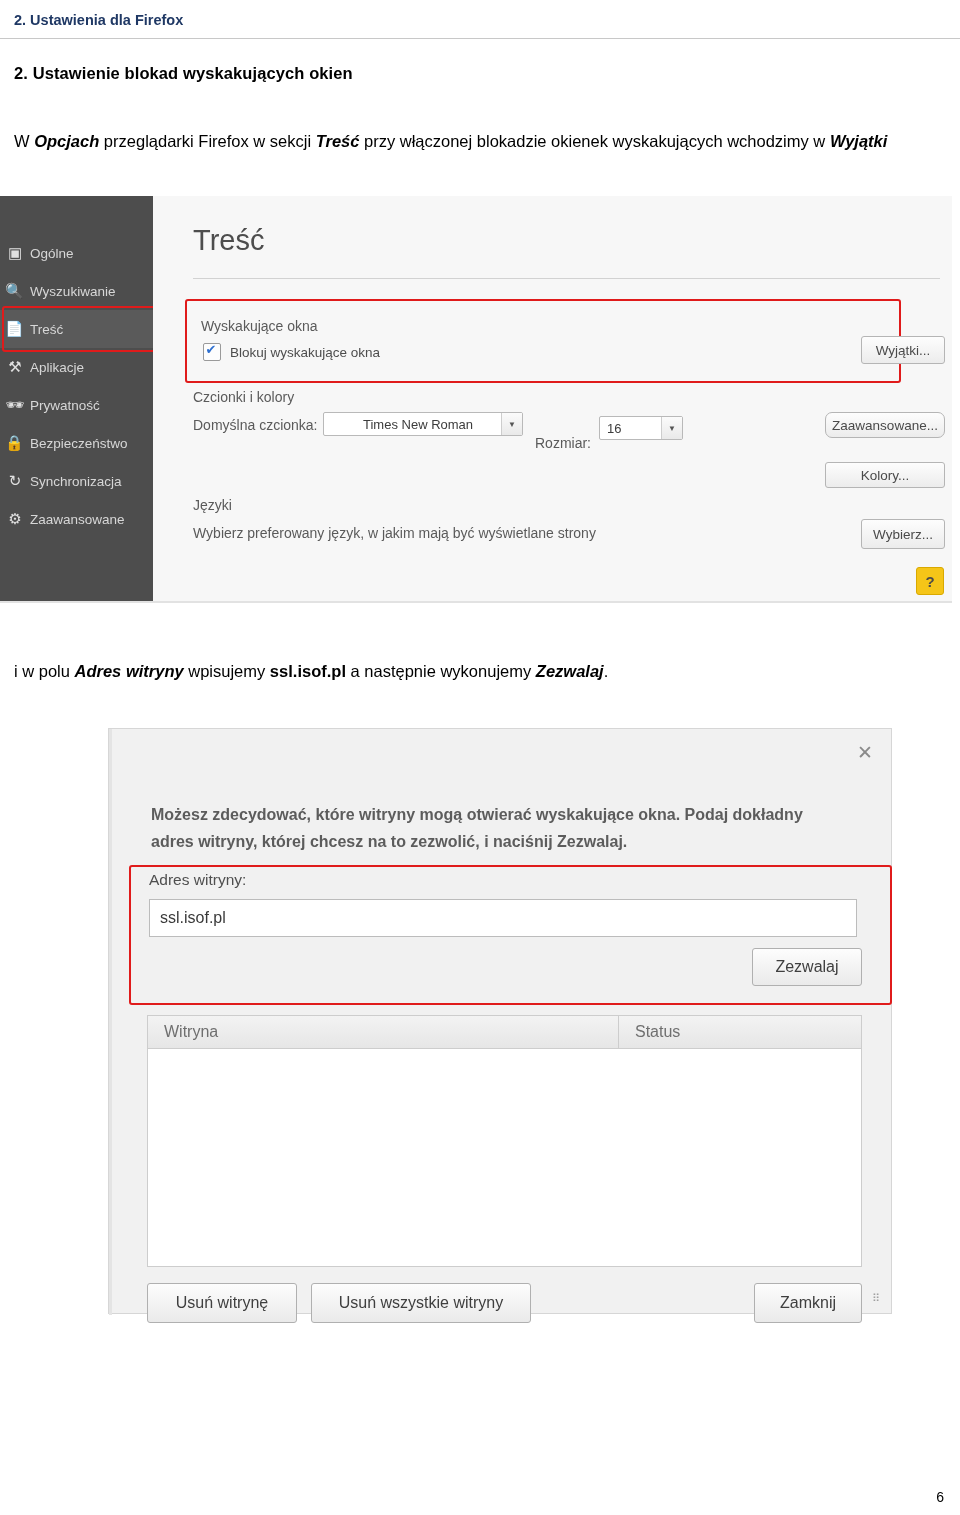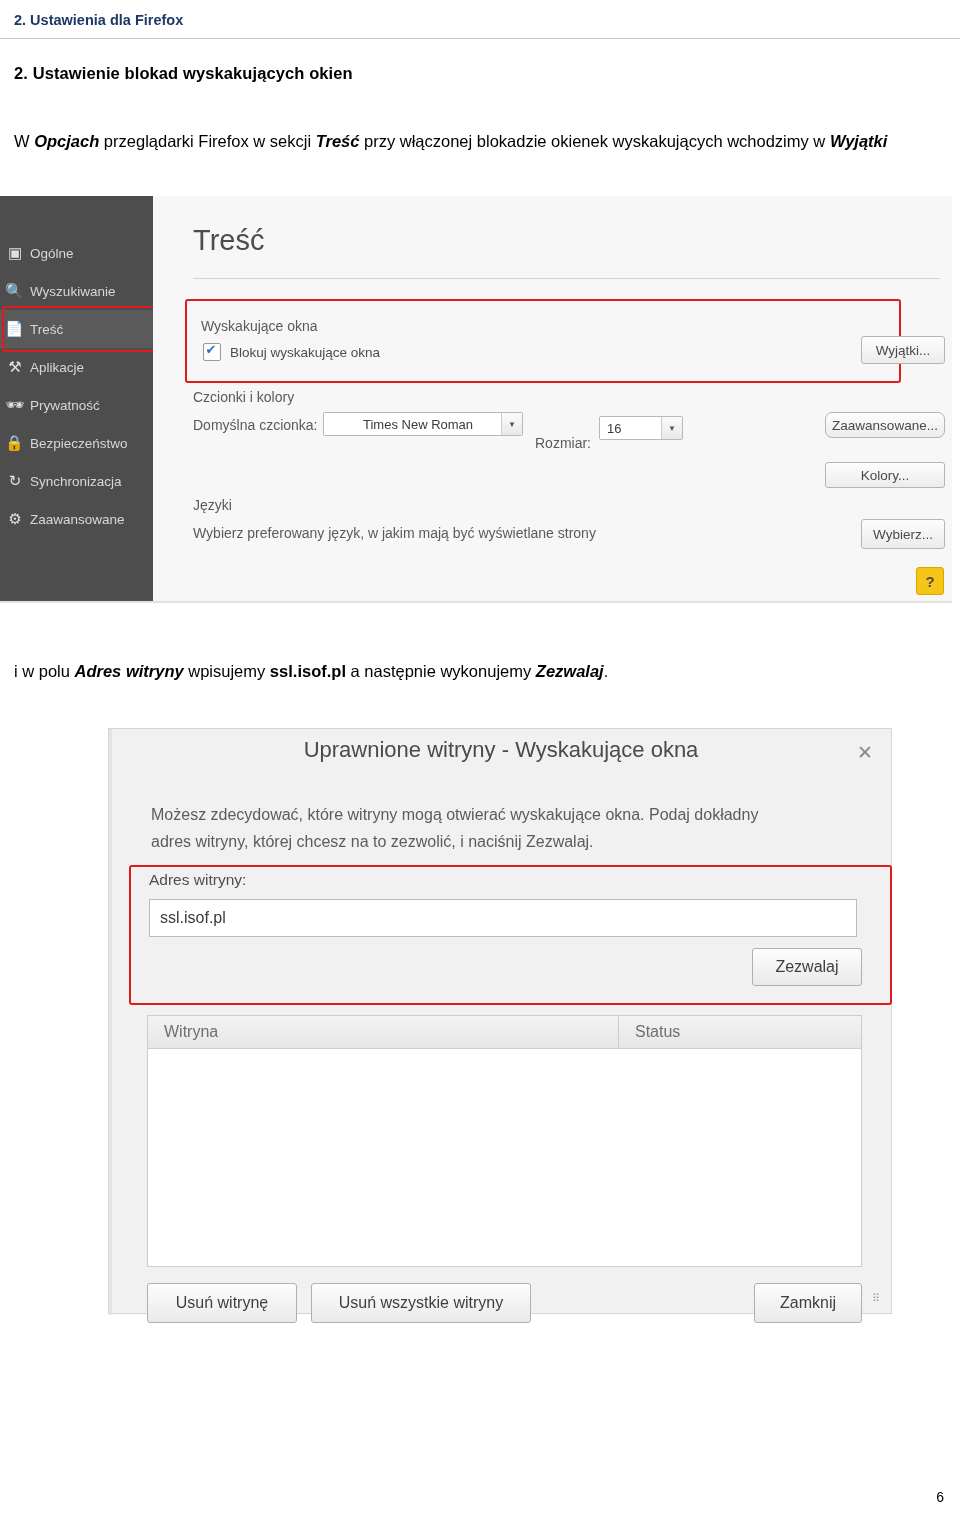--- a/index.html
+++ b/index.html
@@ -258,20 +258,21 @@
     font-size: 19px;
     color: #8a8a8a;
   }
   .d-desc {
     position: absolute;
     left: 42px; top: 72px;
     width: 715px;
     font-size: 16px;
     line-height: 27px;
     color: #5c5c5c;
+    font-weight: bold;
   }
   .d-addr-outline {
     position: absolute;
     left: 20px; top: 136px;
     width: 763px; height: 140px;
     border: 2px solid #e01b1b;
     border-radius: 3px;
     box-sizing: border-box;
   }
   .d-addr-label {
@@ -438,21 +439,20 @@
     <div class="shot1-bottomline"></div>
   </div>
 
   <div class="para2">
     <span>i w polu </span><b>Adres witryny</b><span> wpisujemy </span><b class="bnoital">ssl.isof.pl</b><span> a następnie wykonujemy </span><b>Zezwalaj</b><span>.</span>
   </div>
 
   <div class="shot2">
     <div class="d-strip"></div>
 
-    <div class="d-title">Uprawnione witryny - Wyskakujące okna</div>
     <div class="d-close">✕</div>
 
     <div class="d-desc">
       <span>Możesz zdecydować, które witryny mogą otwierać wyskakujące okna. Podaj dokładny</span><br>
       <span>adres witryny, której chcesz na to zezwolić, i naciśnij Zezwalaj.</span>
     </div>
 
     <div class="d-addr-outline"></div>
     <div class="d-addr-label">Adres witryny:</div>
     <div class="d-addr-input">

